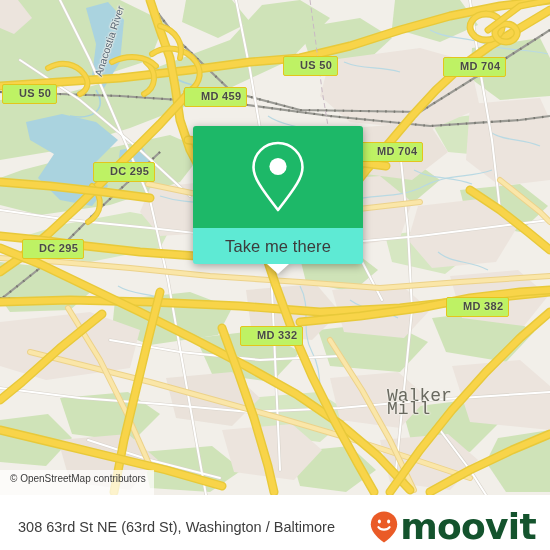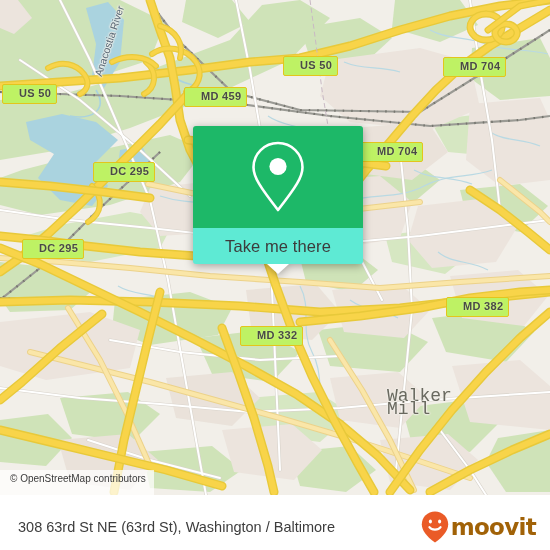--- a/index.html
+++ b/index.html
@@ -134,23 +134,23 @@
     box-sizing: border-box;
   }
   #bottom-title {
     color: #3d3d3d;
     font-family: "Liberation Sans", sans-serif;
     font-size: 14.5px;
     white-space: nowrap;
   }
   #brand { display: flex; align-items: center; gap: 1px; }
   #brand-wordmark {
-    color: #a16207;
+    color: #14532d;
     font-family: "DejaVu Sans", sans-serif;
-    font-size: 23px;
+    font-size: 36px;
     font-weight: bold;
     letter-spacing: -0.7px;
     line-height: 1;
   }
 </style>
 </head>
 <body>
 
 <div id="app">
 

